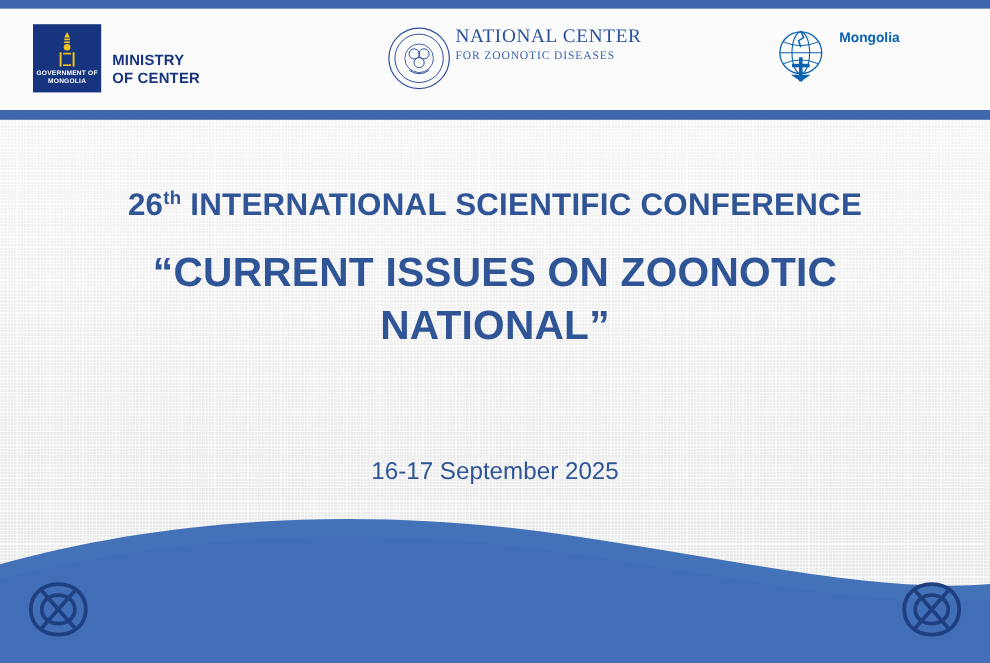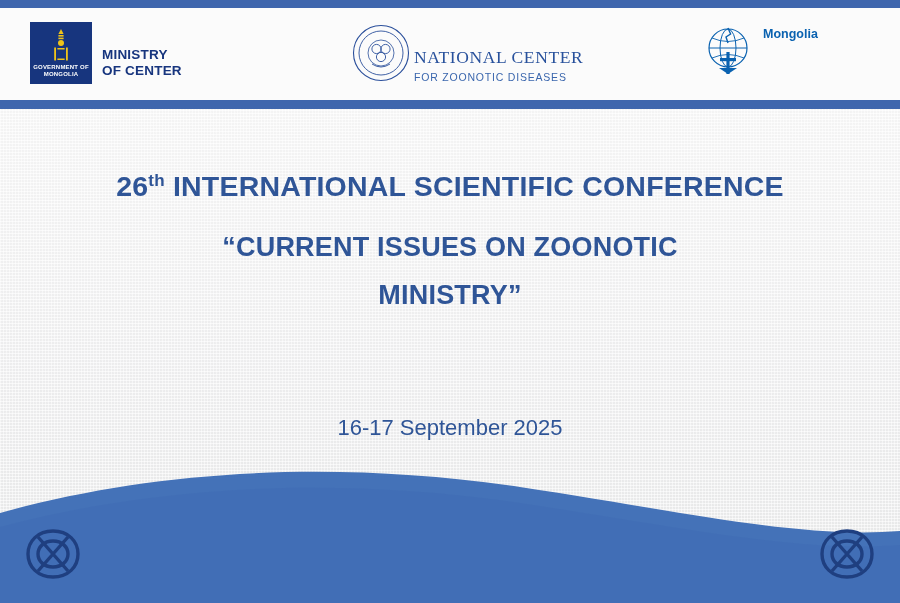--- a/index.html
+++ b/index.html
@@ -96,39 +96,39 @@
     font-weight: bold;
     line-height: 16px;
     letter-spacing: 0.2px;
     margin-top: 20px;
   }
 
   .logo-ncz {
     position: absolute;
     left: 352px; top: 24px;
     display: flex;
-    align-items: flex-end;
+    align-items: flex-start;
   }
   .ncz-seal {
     width: 58px;
     height: 58px;
   }
   .ncz-text {
     margin-left: 4px;
     color: #2a4f9b;
     line-height: 1;
   }
   .ncz-title {
     font-family: "Liberation Serif", serif;
     font-size: 17.5px;
     letter-spacing: 0.6px;
     color: #28519c;
   }
   .ncz-sub {
-    font-family: Liberation Sans, sans-serif;
+    font-family: Liberation Serif, serif;
     font-size: 10.5px;
     letter-spacing: 0.8px;
     color: #3a66ad;
     margin-top: 5px;
   }
 
   .logo-who {
     position: absolute;
     left: 700px; top: 22px;
     display: flex;
@@ -165,21 +165,21 @@
     font-weight: bold;
     letter-spacing: 0.2px;
   }
   .conf-line sup {
     font-size: 17px;
     vertical-align: super;
   }
   .main-title {
     margin-top: 20px;
     color: #2f5597;
-    font-size: 27px;
+    font-size: 37px;
     font-weight: bold;
     line-height: 48px;
     letter-spacing: 0.2px;
   }
   .meta-block {
     position: absolute;
     left: 0; top: 412px;
     width: 900px;
     text-align: center;
   }
@@ -271,21 +271,21 @@
     </div>
   </div>
 
   <div class="title-block">
     <div class="conf-line">
       <span>26</span><sup>th</sup>
       <span>INTERNATIONAL SCIENTIFIC CONFERENCE</span>
     </div>
     <div class="main-title">
       <span>“CURRENT ISSUES ON ZOONOTIC</span><br>
-      <span>MINISTRY”</span>
+      <span>NATIONAL”</span>
     </div>
   </div>
 
   <div class="meta-block">
     <div class="meta-line">16-17 September 2025</div>
   </div>
 
   <svg class="wave" viewBox="0 0 900 150" preserveAspectRatio="none">
     <path d="M0,60 C150,18 330,6 520,34 C680,58 800,86 900,78 L900,150 L0,150 Z" fill="#4472b8"></path>
     <path d="M0,74 C150,34 330,22 520,50 C680,74 800,100 900,92 L900,150 L0,150 Z" fill="#3f6bb5" opacity="0.55"></path>

